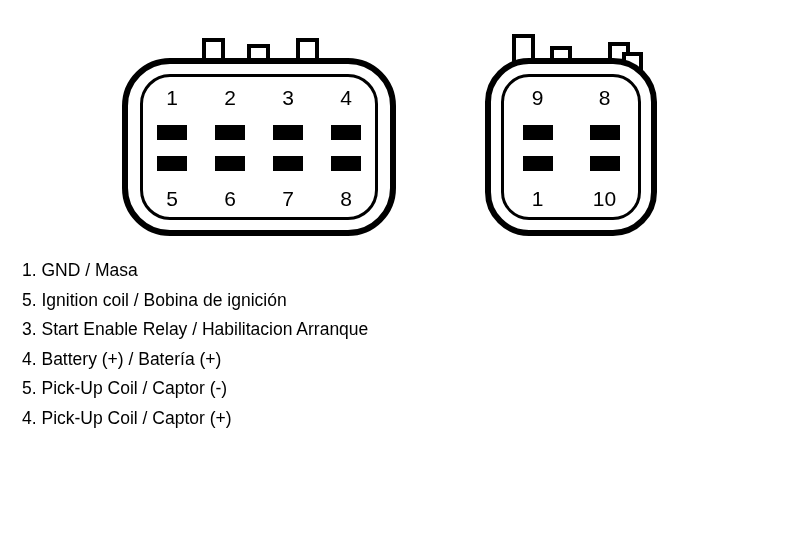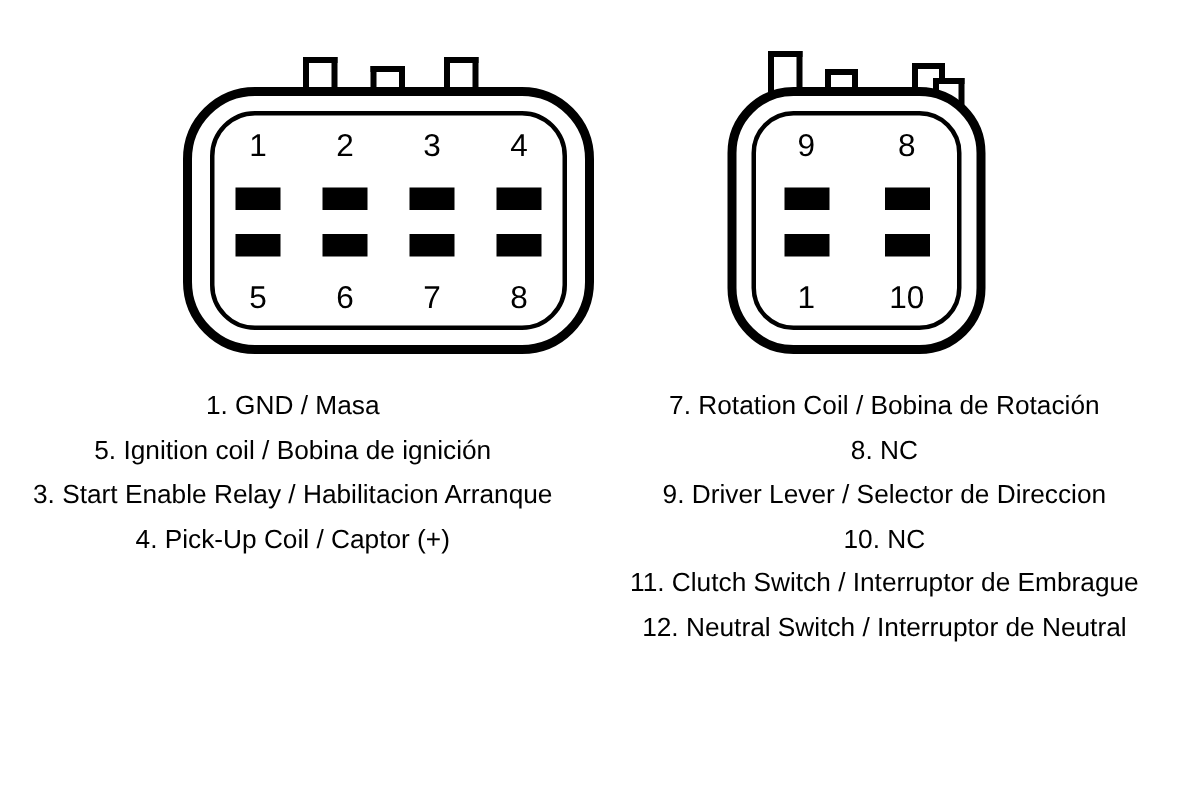--- a/index.html
+++ b/index.html
@@ -61,21 +61,20 @@
     height: 15px;
     background: #000000;
   }
 
   
   .legend-col {
     position: absolute;
     font-size: 17.5px;
     line-height: 29.5px;
     white-space: nowrap;
-    text-align: center;
   }
   .legend-left  { left: 22px;  top: 256px; }
   .legend-right { left: 420px; top: 256px; }
 </style>
 </head>
 <body>
 
 <div class="page">
 
   <div>
@@ -172,25 +171,19 @@
         <span class="pin-number">1</span>
         <span class="pin-number">10</span>
       </div>
     </div>
   </div>
 
   <div class="legend-col legend-left">
     <div>1. GND / Masa</div>
     <div>5. Ignition coil / Bobina de ignición</div>
     <div>3. Start Enable Relay / Habilitacion Arranque</div>
+    <div>4. Battery (+) / Batería (+)</div>
+    <div>5. Pick-Up Coil / Captor (-)</div>
     <div>4. Pick-Up Coil / Captor (+)</div>
   </div>
 
-  <div class="legend-col legend-right">
-    <div>7. Rotation Coil / Bobina de Rotación</div>
-    <div>8. NC</div>
-    <div>9. Driver Lever / Selector de Direccion</div>
-    <div>10. NC</div>
-    <div>11. Clutch Switch / Interruptor de Embrague</div>
-    <div>12. Neutral Switch / Interruptor de Neutral</div>
-  </div>
 
 </div>
 
 </body></html>

